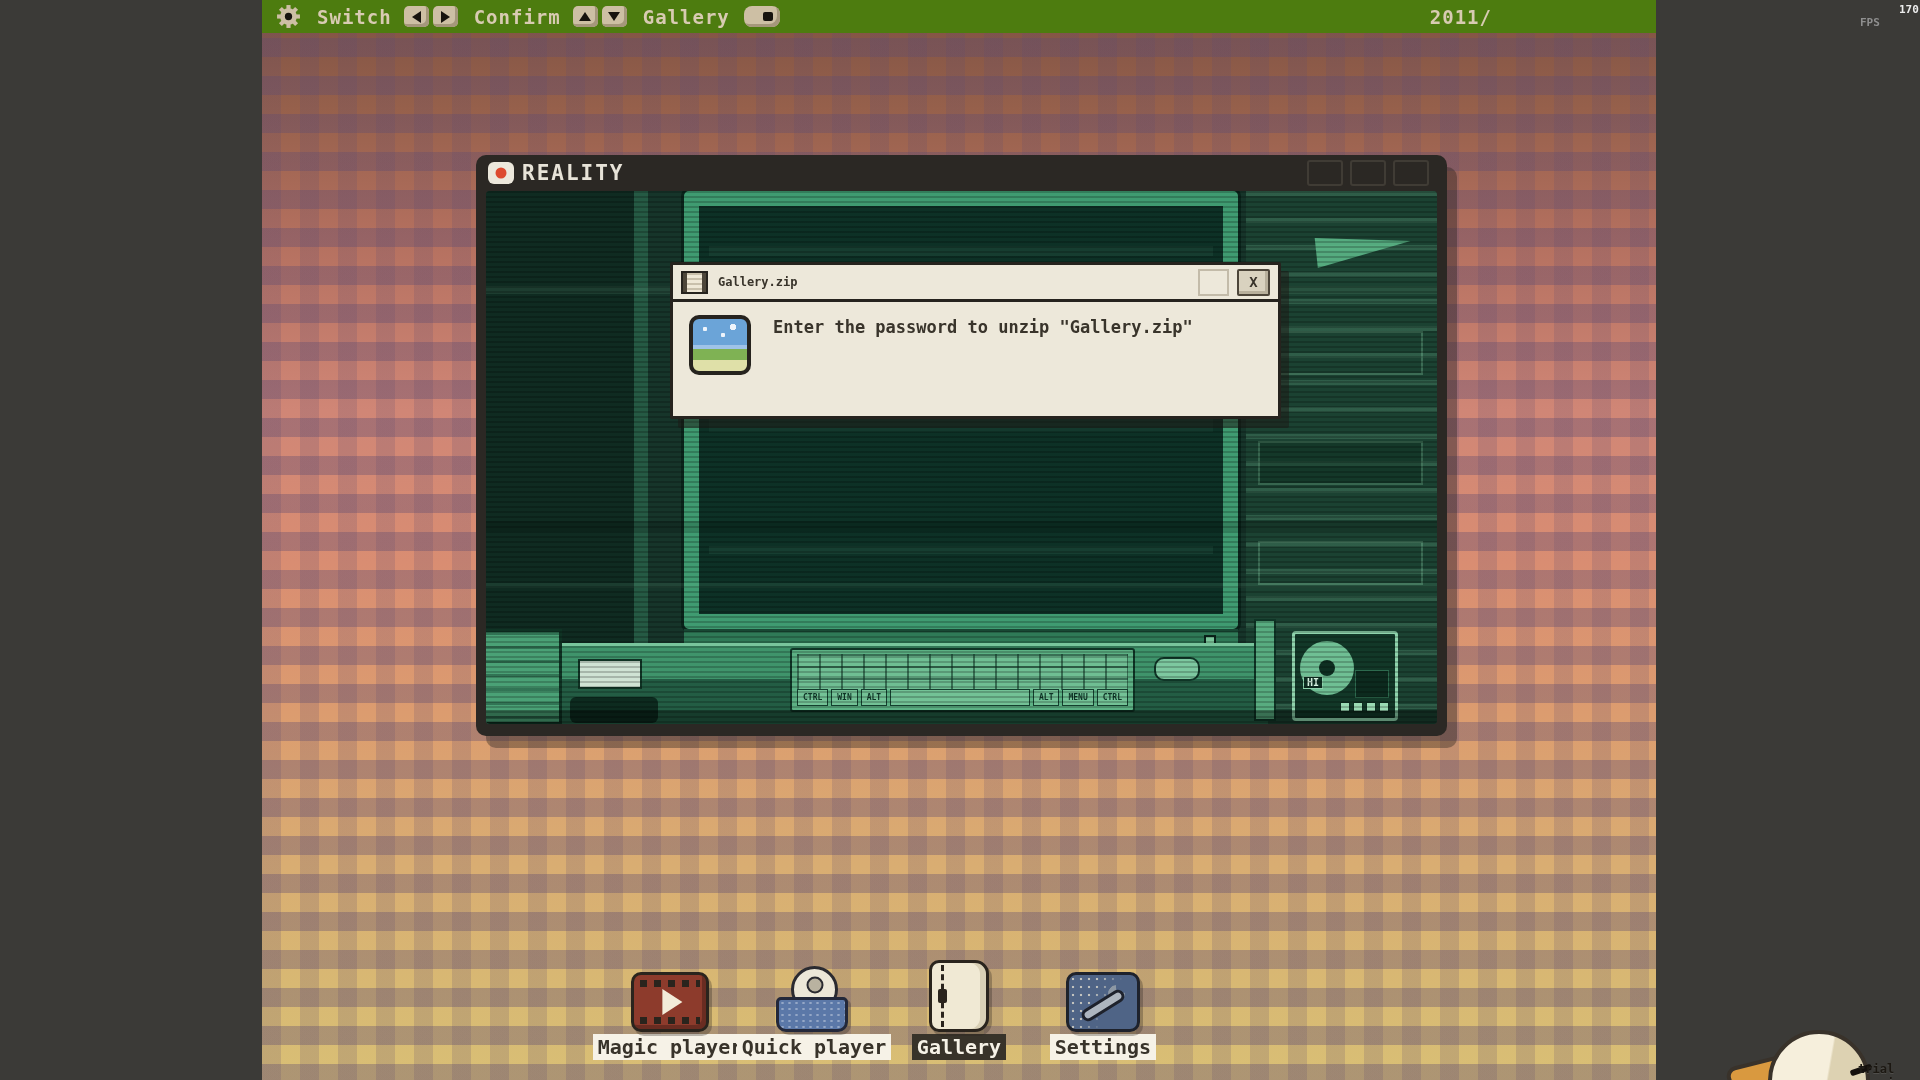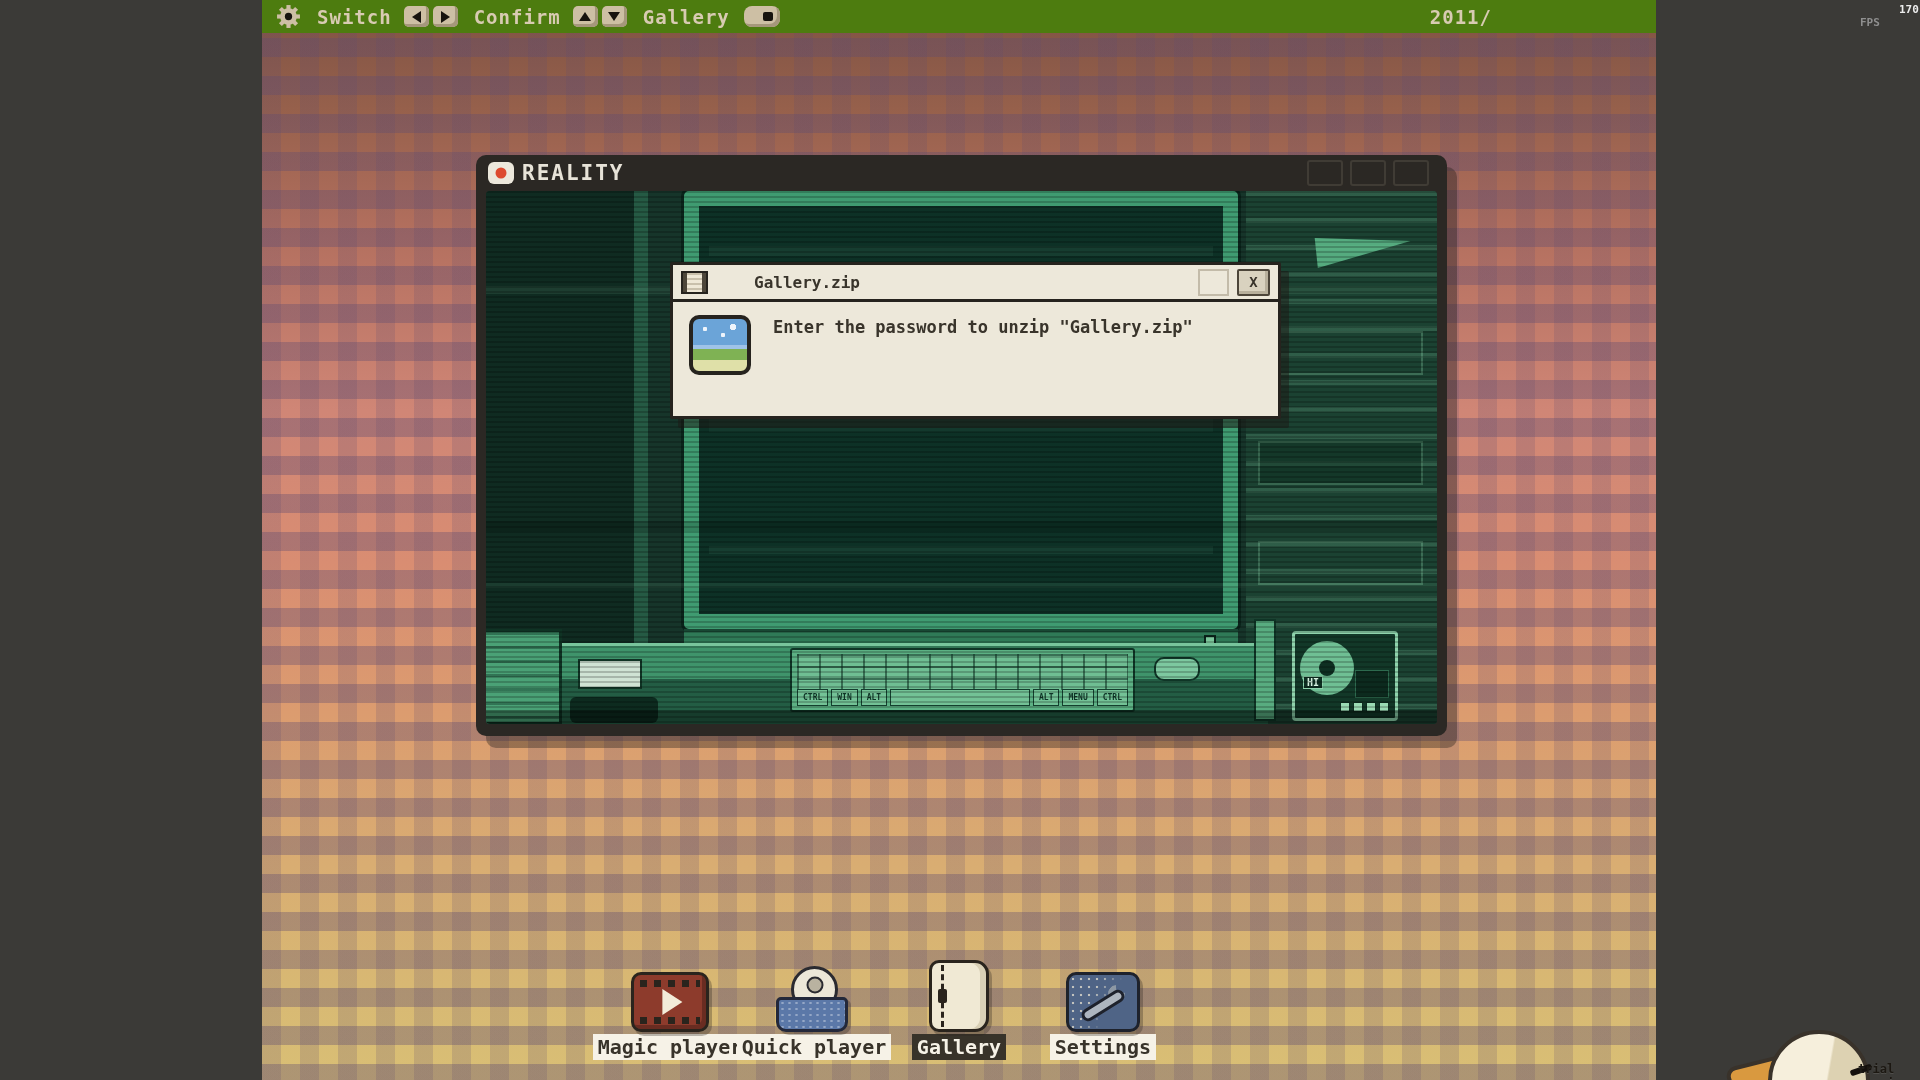--- a/index.html
+++ b/index.html
@@ -133,21 +133,21 @@
   .sc-bottomshade { position:absolute; left:0; right:0; bottom:0; height:14px; background:rgba(0,0,0,0.35); }
 
   
   .dlg { position:absolute; left:670px; top:262px; width:611px; height:157px; z-index:25;
          background:#ede8da; border:3px solid #26231e; border-radius:2px;
          box-shadow:8px 9px 0 rgba(28,24,19,0.5); }
   .dlg-title { height:37px; border-bottom:3px solid #26231e; display:flex; align-items:center; padding:0 8px; }
   .zip-icon { width:27px; height:23px; background:#efe8d6; border:2px solid #26231e; margin-right:10px;
               box-shadow:inset 4px 0 0 #4d463a, inset -4px 0 0 #4d463a;
               background-image:repeating-linear-gradient(180deg, #c9c0ab 0 2px, transparent 2px 5px); }
-  .dlg-name { font-size:16px; font-weight:bold; color:#39342b;margin-left:36px; }
+  .dlg-name { font-size:12px; font-weight:bold; color:#39342b; }
   .dlg-btns { margin-left:auto; display:flex; gap:8px; align-items:center; }
   .dlg-blank { width:31px; height:27px; border:2px solid #c3bba9; background:transparent; }
   .dlg-close { width:33px; height:27px; border:2px solid #4d463a; background:#d9d2bf; border-radius:2px;
                font-size:14px; font-weight:bold; color:#39342b; display:flex; align-items:center; justify-content:center;
                box-shadow:inset -3px -3px 0 #b8b09c; cursor:pointer; }
   .dlg-body { display:flex; padding:13px 16px; gap:22px; }
   .pic-icon { width:62px; height:60px; border:4px solid #26231e; border-radius:10px; flex:0 0 auto; position:relative; overflow:hidden;
               background:linear-gradient(180deg,#6ba4d8 0 50%, #9fc3e8 50% 57%, #7fb254 57% 78%, #dfe0a8 78% 100%); }
   .pic-icon::after { content:""; position:absolute; inset:0;
               background-image:radial-gradient(circle 2px at 12px 10px, #eef4fb 0 2px, transparent 2.5px),

